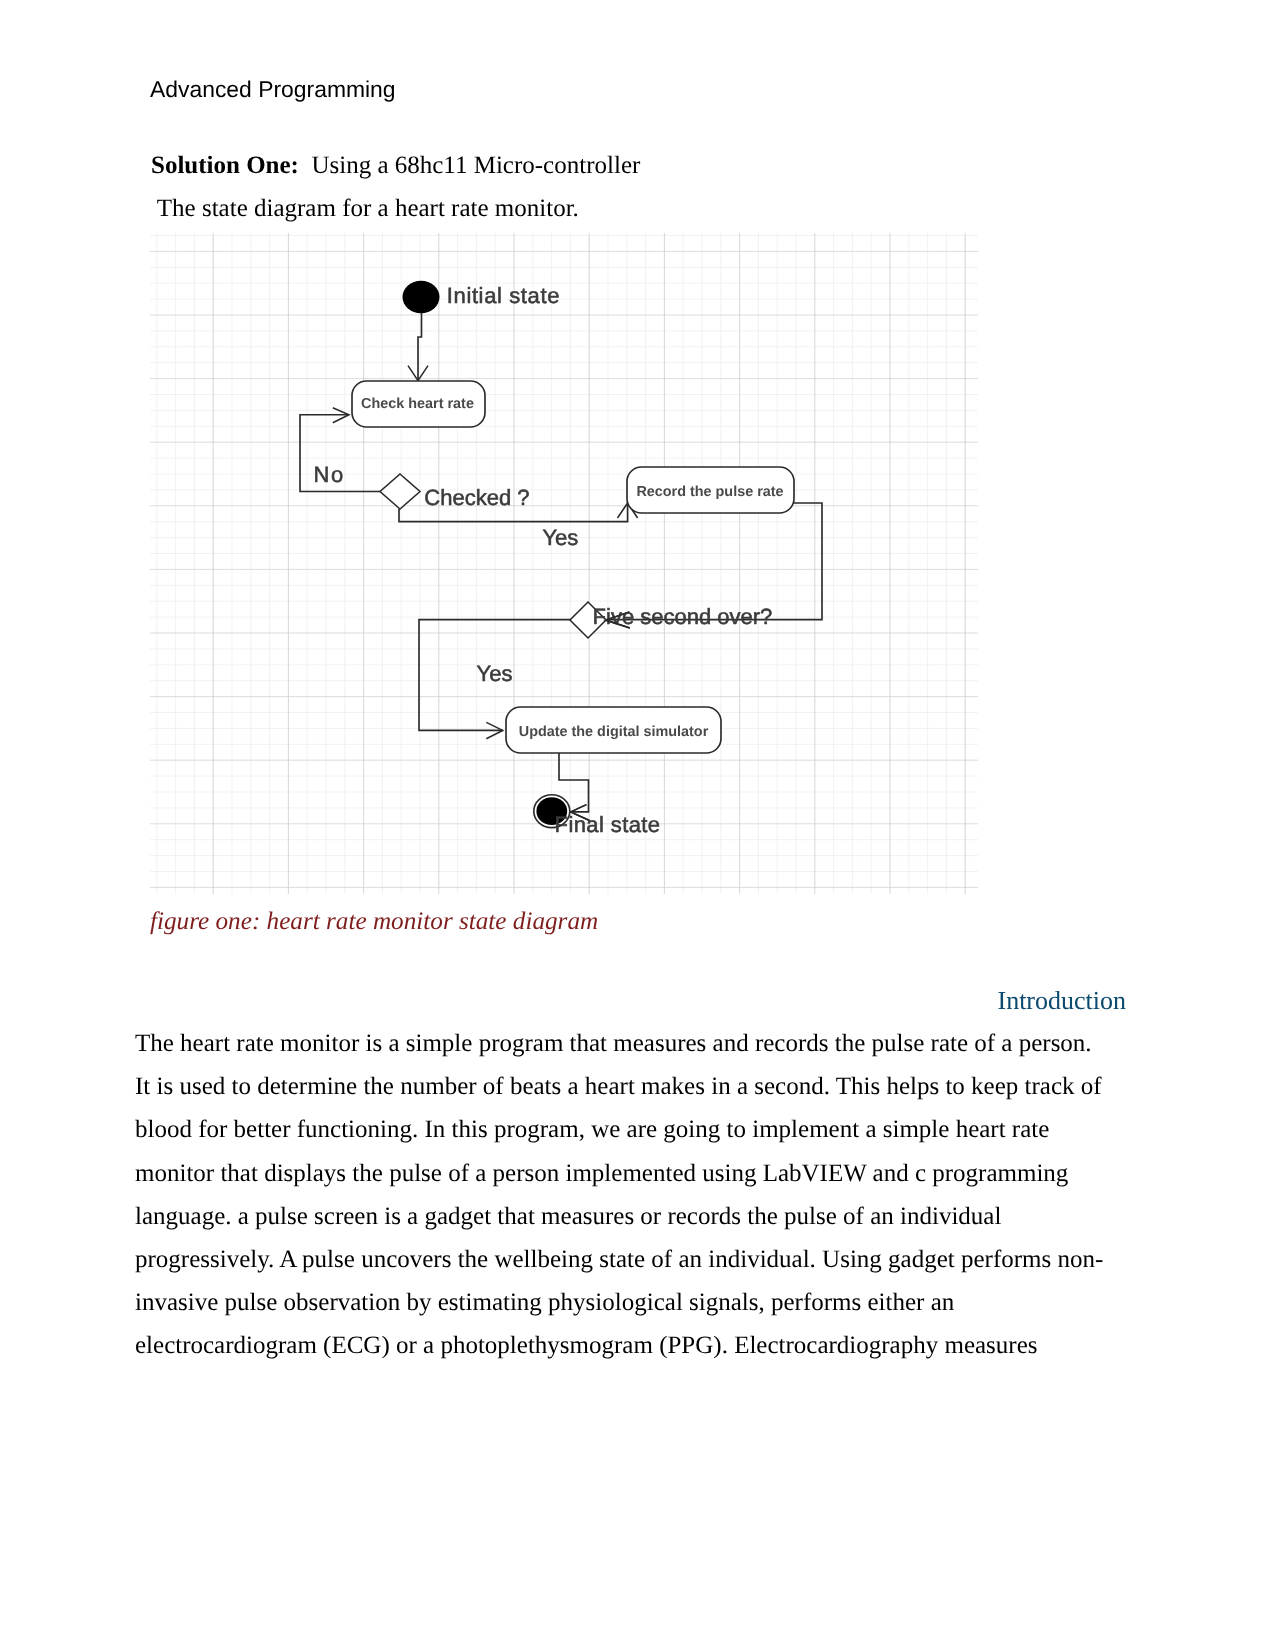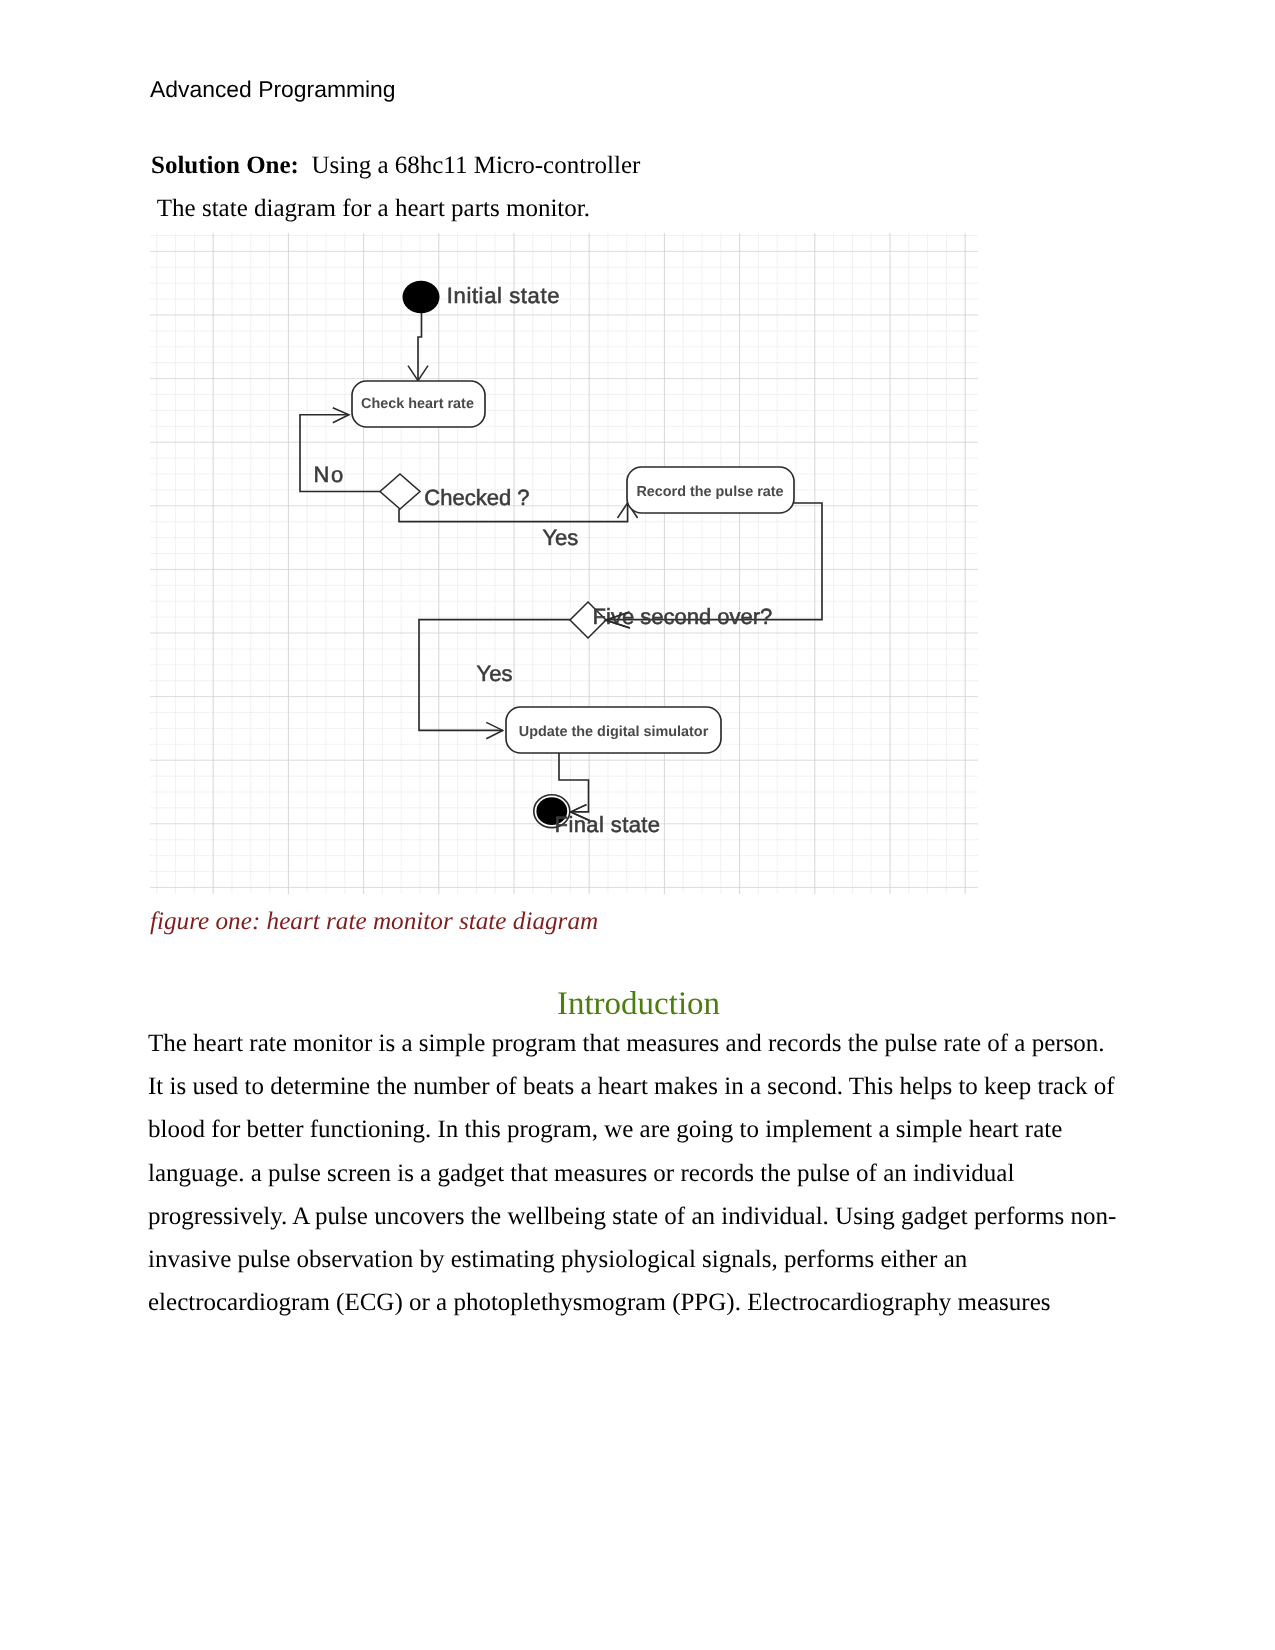--- a/index.html
+++ b/index.html
@@ -4,37 +4,37 @@
 <style>
   html,body{margin:0;padding:0;background:#fff;}
   body{width:1275px;height:1650px;font-family:"Liberation Serif",serif;-webkit-font-smoothing:antialiased;text-rendering:geometricPrecision;}
   .page{position:relative;width:1275px;height:1650px;overflow:hidden;background:#fff;}
   .body-text,.doc-header,.sol-line,.sub-line,.fig-cap,.intro-title{will-change:transform;}
   .doc-header{position:absolute;left:150px;top:75.5px;font-family:"Liberation Sans",sans-serif;font-size:22.9px;color:#000;white-space:nowrap;}
   .sol-line{position:absolute;left:151px;top:152px;font-size:25px;color:#000;white-space:nowrap;font-family:Liberation Serif, serif;}
   .sol-line .lbl{font-weight:bold;}
   .sub-line{position:absolute;left:151px;top:195.4px;font-size:25px;color:#000;white-space:pre;}
   .fig-cap{position:absolute;left:150px;top:907.5px;font-size:25.2px;font-style:italic;color:#7f1d1d;white-space:nowrap;}
-  .intro-title{position:absolute;left:150.5px;top:986px;width:975px;text-align:center;font-size:33px;color:#4d7c0f;}
-  .body-text{position:absolute;left:148px;top:1022.4px;width:1000px;font-size:25px;line-height:43.2px;color:#000;}
+  .intro-title{position:absolute;left:150.5px;top:986px;width:975px;text-align:right;font-size:26px;color:#0c4a6e;}
+  .body-text{position:absolute;left:135px;top:1022.4px;width:1000px;font-size:25px;line-height:43.2px;color:#000;}
   .body-text p{margin:0;white-space:nowrap;}
   .diagram{position:absolute;left:150px;top:233px;width:828px;height:661px;transform:translateZ(0);}
   .diagram svg{display:block;-webkit-font-smoothing:antialiased;}
   .diagram text{-webkit-font-smoothing:antialiased;}
 </style>
 </head>
 <body>
 
 <div class="page">
 
   <div class="doc-header">Advanced Programming</div>
 
   <div class="sol-line"><span class="lbl">Solution One:</span>&nbsp; <span>Using a 68hc11 Micro-controller</span></div>
 
-  <div class="sub-line"> The state diagram for a heart parts monitor.</div>
+  <div class="sub-line"> The state diagram for a heart rate monitor.</div>
 
   <div class="diagram">
     <svg width="828" height="661" viewBox="0 0 828 661">
       <defs>
         <pattern id="gmin" x="6.3" y="17.9" width="18.8" height="15.9" patternUnits="userSpaceOnUse">
           <path d="M18.8 0 L0 0 L0 15.9" fill="none" stroke="#e6e6e6" stroke-width="1.1"></path>
         </pattern>
         <pattern id="gmaj" x="62.7" y="17.9" width="75.2" height="63.6" patternUnits="userSpaceOnUse">
           <path d="M75.2 0 L0 0 L0 63.6" fill="none" stroke="#c9c9c9" stroke-width="1.2"></path>
         </pattern>
@@ -99,19 +99,20 @@
   </div>
 
   <div class="fig-cap">figure one: heart rate monitor state diagram</div>
 
   <div class="intro-title">Introduction</div>
 
   <div class="body-text">
     <p>The heart rate monitor is a simple program that measures and records the pulse rate of a person.</p>
     <p>It is used to determine the number of beats a heart makes in a second. This helps to keep track of</p>
     <p>blood for better functioning. In this program, we are going to implement a simple heart rate</p>
+    <p>monitor that displays the pulse of a person implemented using LabVIEW and c programming</p>
     <p>language. a pulse screen is a gadget that measures or records the pulse of an individual</p>
     <p>progressively. A pulse uncovers the wellbeing state of an individual. Using gadget performs non-</p>
     <p>invasive pulse observation by estimating physiological signals, performs either an</p>
     <p>electrocardiogram (ECG) or a photoplethysmogram (PPG). Electrocardiography measures</p>
   </div>
 
 </div>
 
 </body></html>

